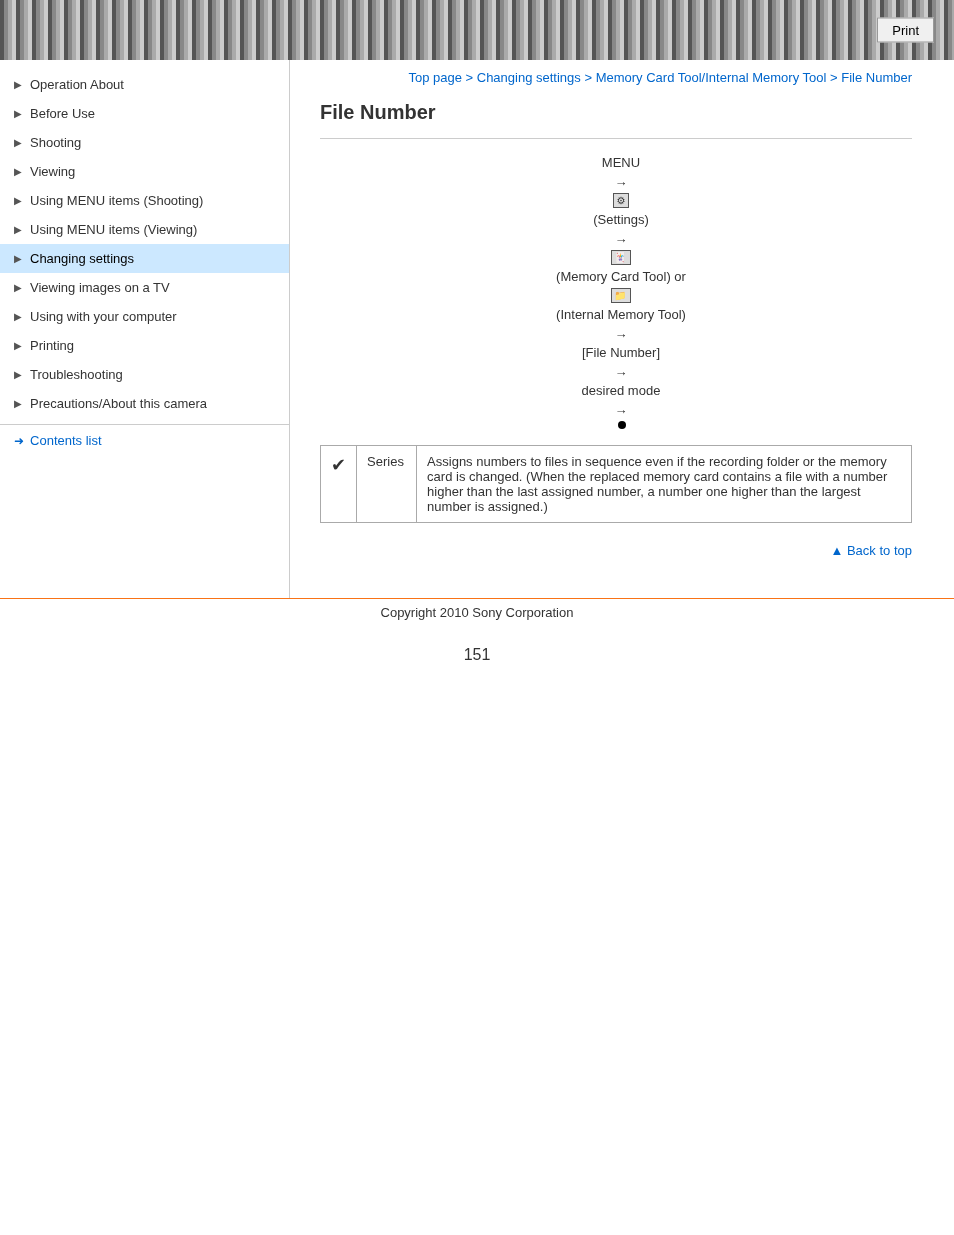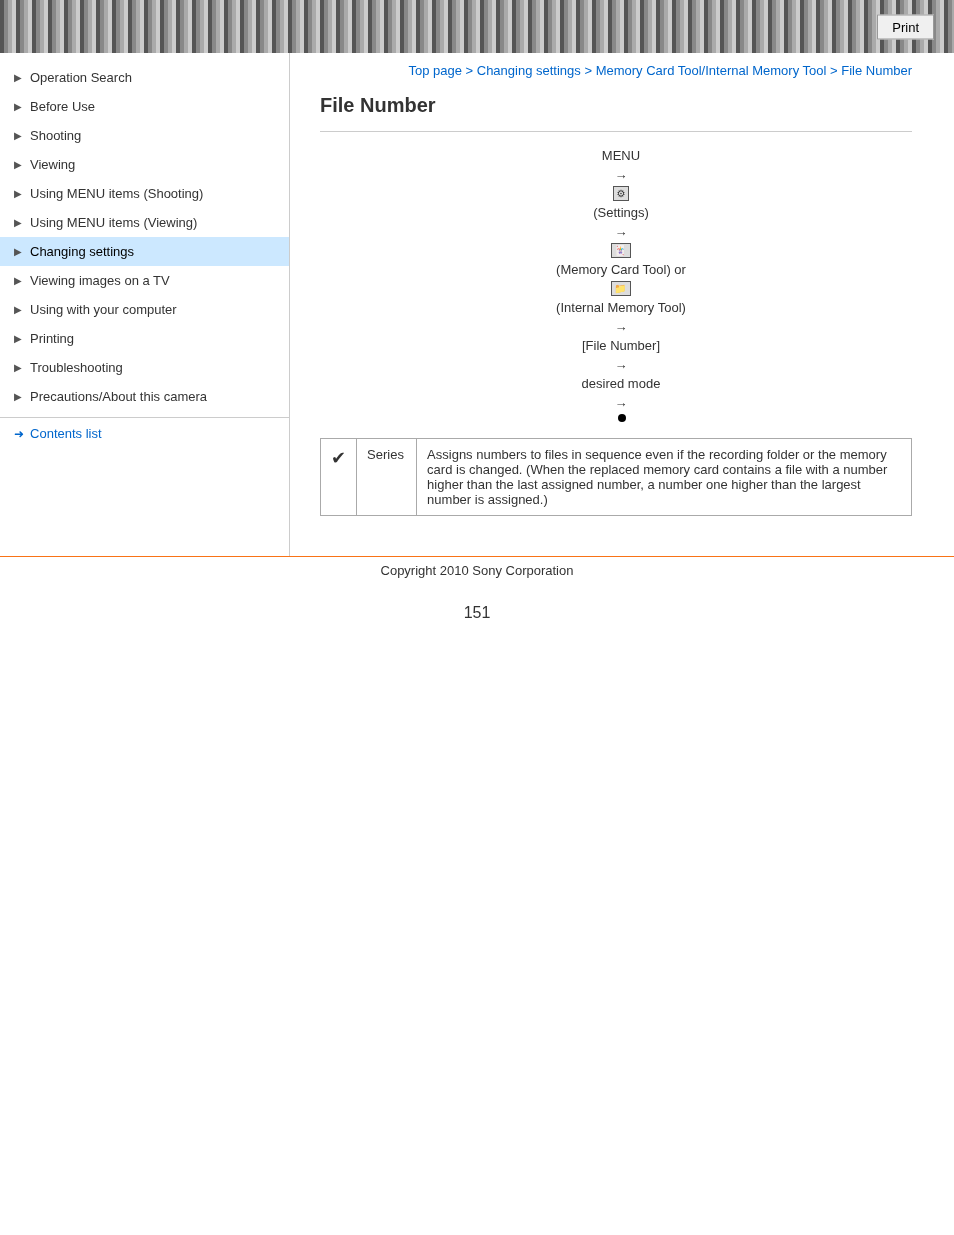--- a/index.html
+++ b/index.html
@@ -1,21 +1,21 @@
 <!DOCTYPE html>
 <html><head>
   <meta charset="utf-8">
   <style>
     * { margin: 0; padding: 0; box-sizing: border-box; }
     body { font-family: Arial, sans-serif; font-size: 13px; color: #333; background: #fff; width: 954px; }
 
     
     .header-bar {
       background: repeating-linear-gradient(90deg, #555 0px, #555 4px, #888 4px, #888 8px, #aaa 8px, #aaa 12px, #ccc 12px, #ccc 16px);
-      height: 53px;
+      height: 60px;
       position: relative;
     }
     .print-btn {
       position: absolute;
       right: 20px;
       top: 50%;
       transform: translateY(-50%);
       background: #f0f0f0;
       border: 1px solid #999;
       padding: 4px 14px;
@@ -192,21 +192,21 @@
   <button class="print-btn">Print</button>
 </div>
 
 <div class="main-layout">
 
   <div class="sidebar">
 
     <div id="sidebar-items-container">
         <div class="sidebar-item">
           <span class="sidebar-arrow">▶</span>
-          <span>Operation Search</span>
+          <span>Operation About</span>
         </div>
         <div class="sidebar-item">
           <span class="sidebar-arrow">▶</span>
           <span>Before Use</span>
         </div>
         <div class="sidebar-item">
           <span class="sidebar-arrow">▶</span>
           <span>Shooting</span>
         </div>
         <div class="sidebar-item">
@@ -284,20 +284,21 @@
           <tr>
     <td class="col-check">
       <span class="checkmark-icon">✔</span>
     </td>
     <td class="col-label">Series</td>
     <td>Assigns numbers to files in sequence even if the recording folder or the memory card is changed. (When the replaced memory card contains a file with a number higher than the last assigned number, a number one higher than the largest number is assigned.)</td>
   </tr>
         </tbody>
     </table>
 
+    <div class="back-to-top">Back to top</div>
 
   </div>
 </div>
 
 <div class="footer">
   <span>Copyright 2010 Sony Corporation</span>
 </div>
 
 <div class="page-num">151</div>
 

